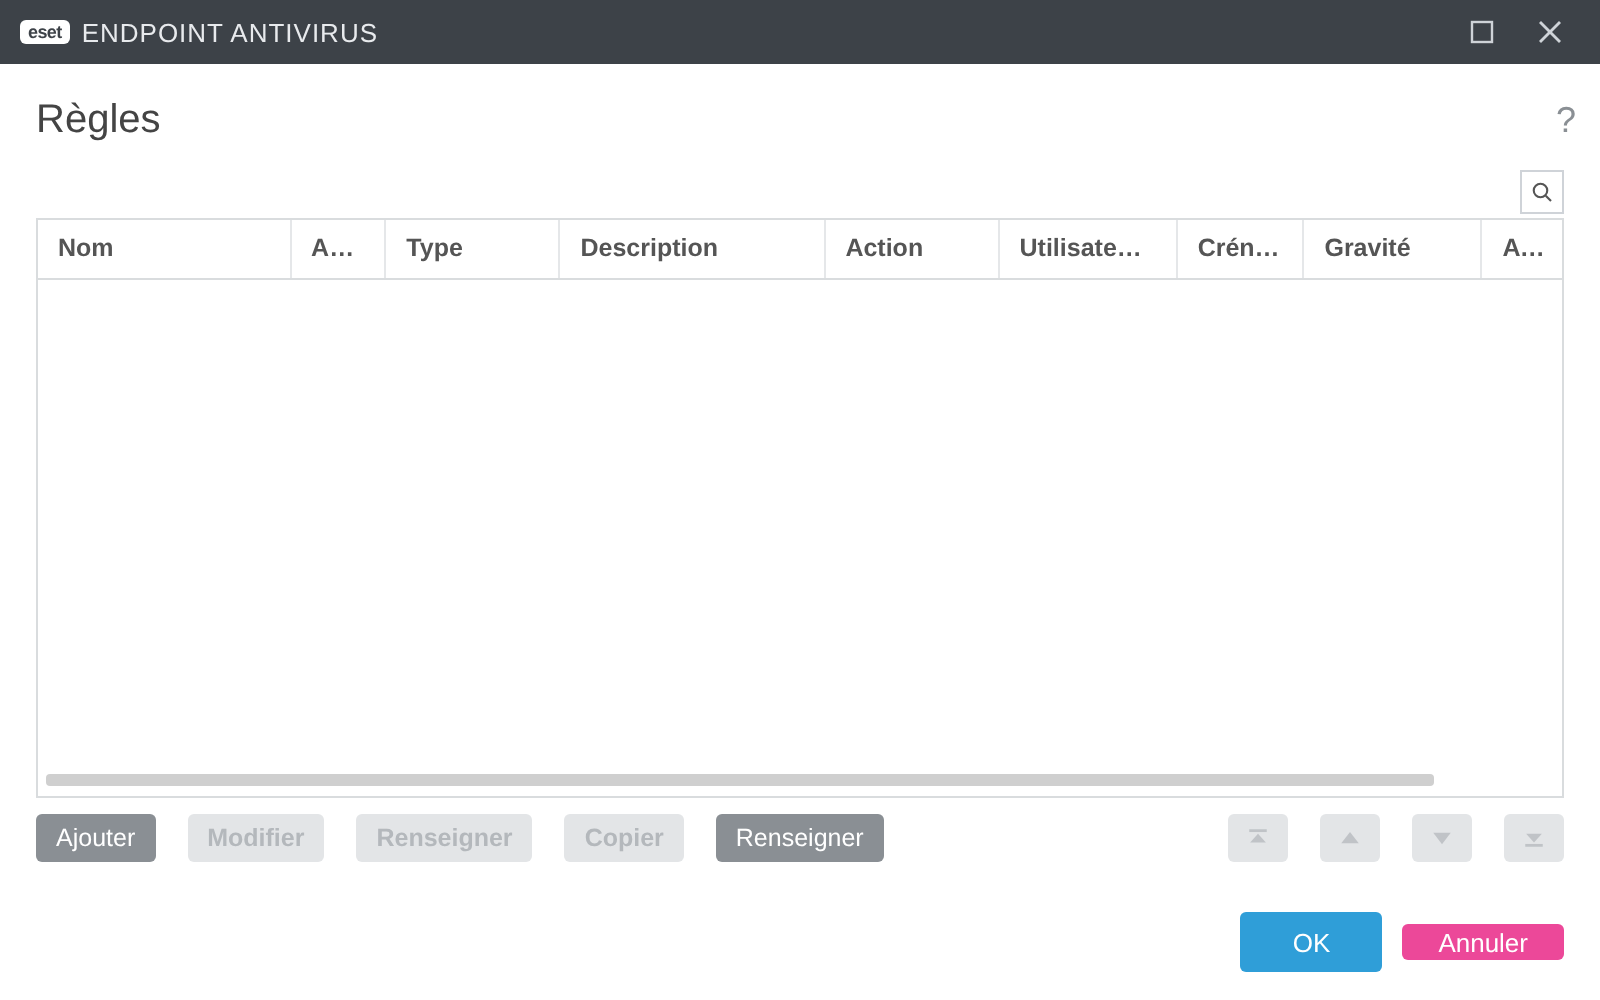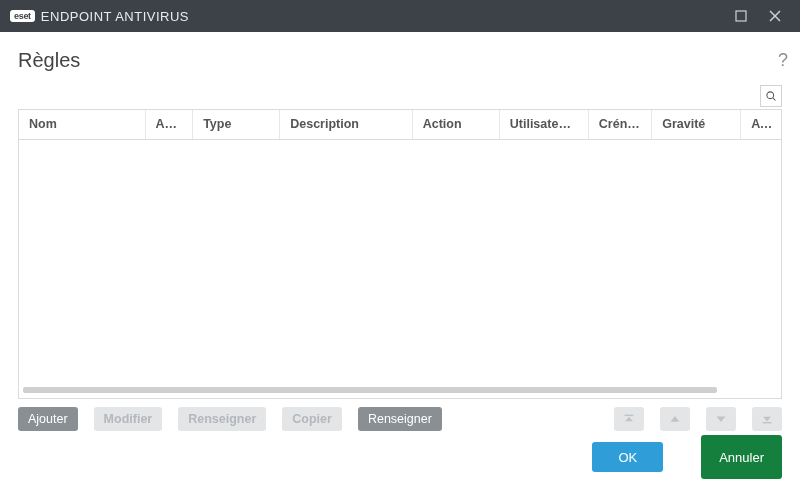--- a/index.html
+++ b/index.html
@@ -24,23 +24,23 @@
   .grid-body { flex: 1; background: #fff; }
   .hscroll { height: 12px; display: flex; align-items: center; padding: 0 4px 2px 4px; }
   .hscroll-track { flex: 1; height: 8px; background: #fff; position: relative; }
   .hscroll-thumb { position: absolute; left: 0; top: 0; height: 6px; width: 92%; background: #cfcfcf; border-radius: 2px; }
   .actions-row { display: flex; align-items: center; padding: 8px 18px 0 18px; gap: 16px; }
   .btn { height: 24px; padding: 0 10px; border: none; border-radius: 3px; font-size: 12.5px; cursor: pointer; }
   .btn-dark { background: #8a8f94; color: #fff; }
   .btn-disabled { background: #e3e5e7; color: #b4b8bc; cursor: default; font-weight: bold; }
   .arrow-btn { width: 30px; height: 24px; background: #e3e5e7; border: none; border-radius: 3px; display: flex; align-items: center; justify-content: center; cursor: default; }
   .arrow-btn svg { width: 14px; height: 14px; fill: #c0c3c7; }
-  .footer { position: absolute; bottom: 16px; left: 0; right: 0; height: 54px; display: flex; align-items: center; justify-content: flex-end; padding: 0 18px; gap: 10px; }
+  .footer { position: absolute; bottom: 2px; left: 0; right: 0; height: 54px; display: flex; align-items: center; justify-content: flex-end; padding: 0 18px; gap: 10px; }
   .btn-primary { background: #2f9ed8; color: #fff; height: 30px; padding: 0 26px; border-radius: 3px; border: none; font-size: 13px; cursor: pointer; }
-  .btn-secondary { background: #15803d; color: #fff; height: 44px; padding: 0 18px; border-radius: 3px; border: none; font-size: 13px; cursor: pointer; margin-left: 28px; }
+  .btn-secondary { background: #ec4899; color: #fff; height: 18px; padding: 0 18px; border-radius: 3px; border: none; font-size: 13px; cursor: pointer; }
   .spacer { flex: 1; }
 </style>
 </head>
 <body>
 
 <div class="titlebar">
   <span class="brand-badge">eset</span>
   <span class="brand-text">ENDPOINT ANTIVIRUS</span>
   <span class="spacer"></span>
   <div class="win-btn">

